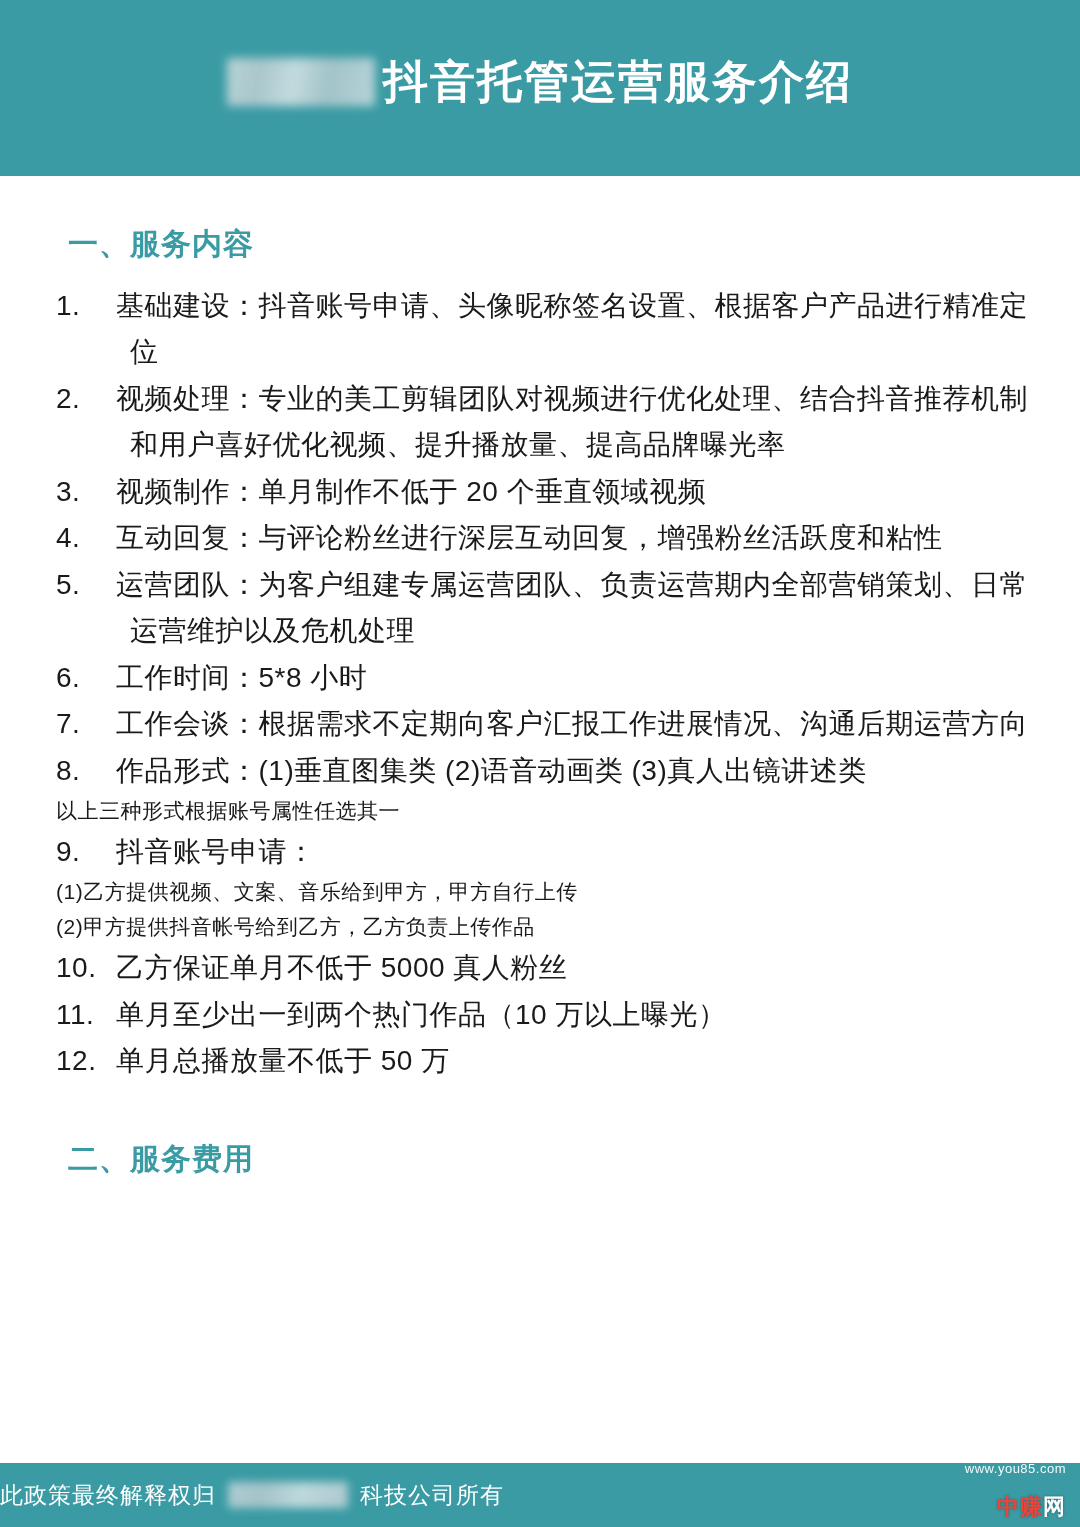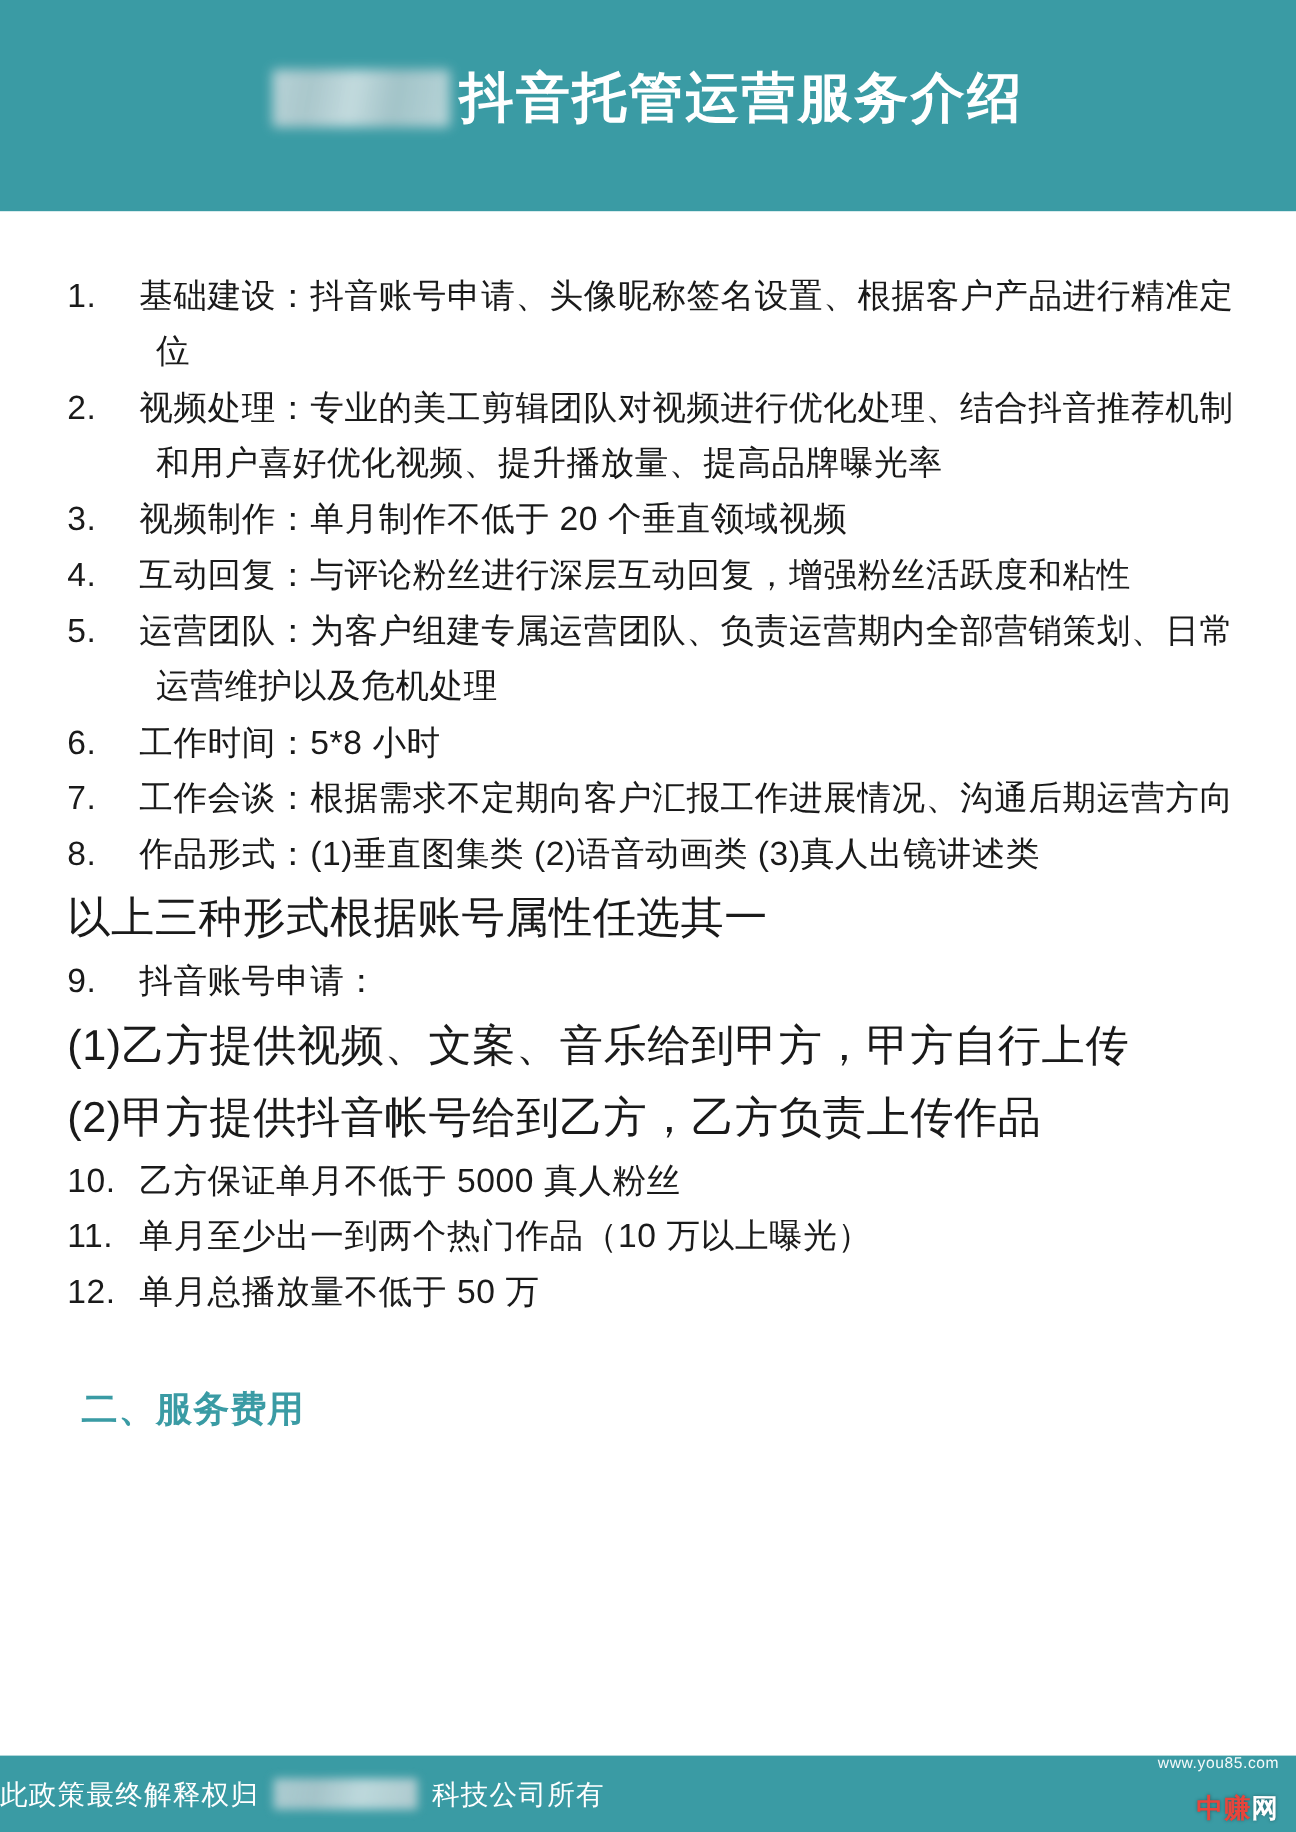--- a/index.html
+++ b/index.html
@@ -100,21 +100,21 @@
     text-align: left;
     padding-left: 4px;
     box-sizing: border-box;
   }
   .item .txt {
     flex: 1 1 auto;
     text-indent: -14px;
     padding-left: 14px;
   }
   .plain-line {
-    font-size: 36px;
+    font-size: 21px;
     color: #1a1a1a;
     line-height: 1.66;
     letter-spacing: 0.5px;
     padding-left: 4px;
   }
   .fee-line {
     font-size: 29px;
     color: #1a1a1a;
     line-height: 1.6;
     padding-left: 8px;
@@ -184,20 +184,21 @@
 
   <div class="header">
     <div class="header-inner">
       <div class="logo-blur"></div>
       <div class="header-title">抖音托管运营服务介绍</div>
     </div>
   </div>
 
   <div class="content">
 
+    <div class="section-heading">一、服务内容</div>
 
     <ul class="list">
       <li class="item">
         <span class="num">1.</span>
         <span class="txt">基础建设：抖音账号申请、头像昵称签名设置、根据客户产品进行精准定位</span>
       </li>
       <li class="item">
         <span class="num">2.</span>
         <span class="txt">视频处理：专业的美工剪辑团队对视频进行优化处理、结合抖音推荐机制和用户喜好优化视频、提升播放量、提高品牌曝光率</span>
       </li>

